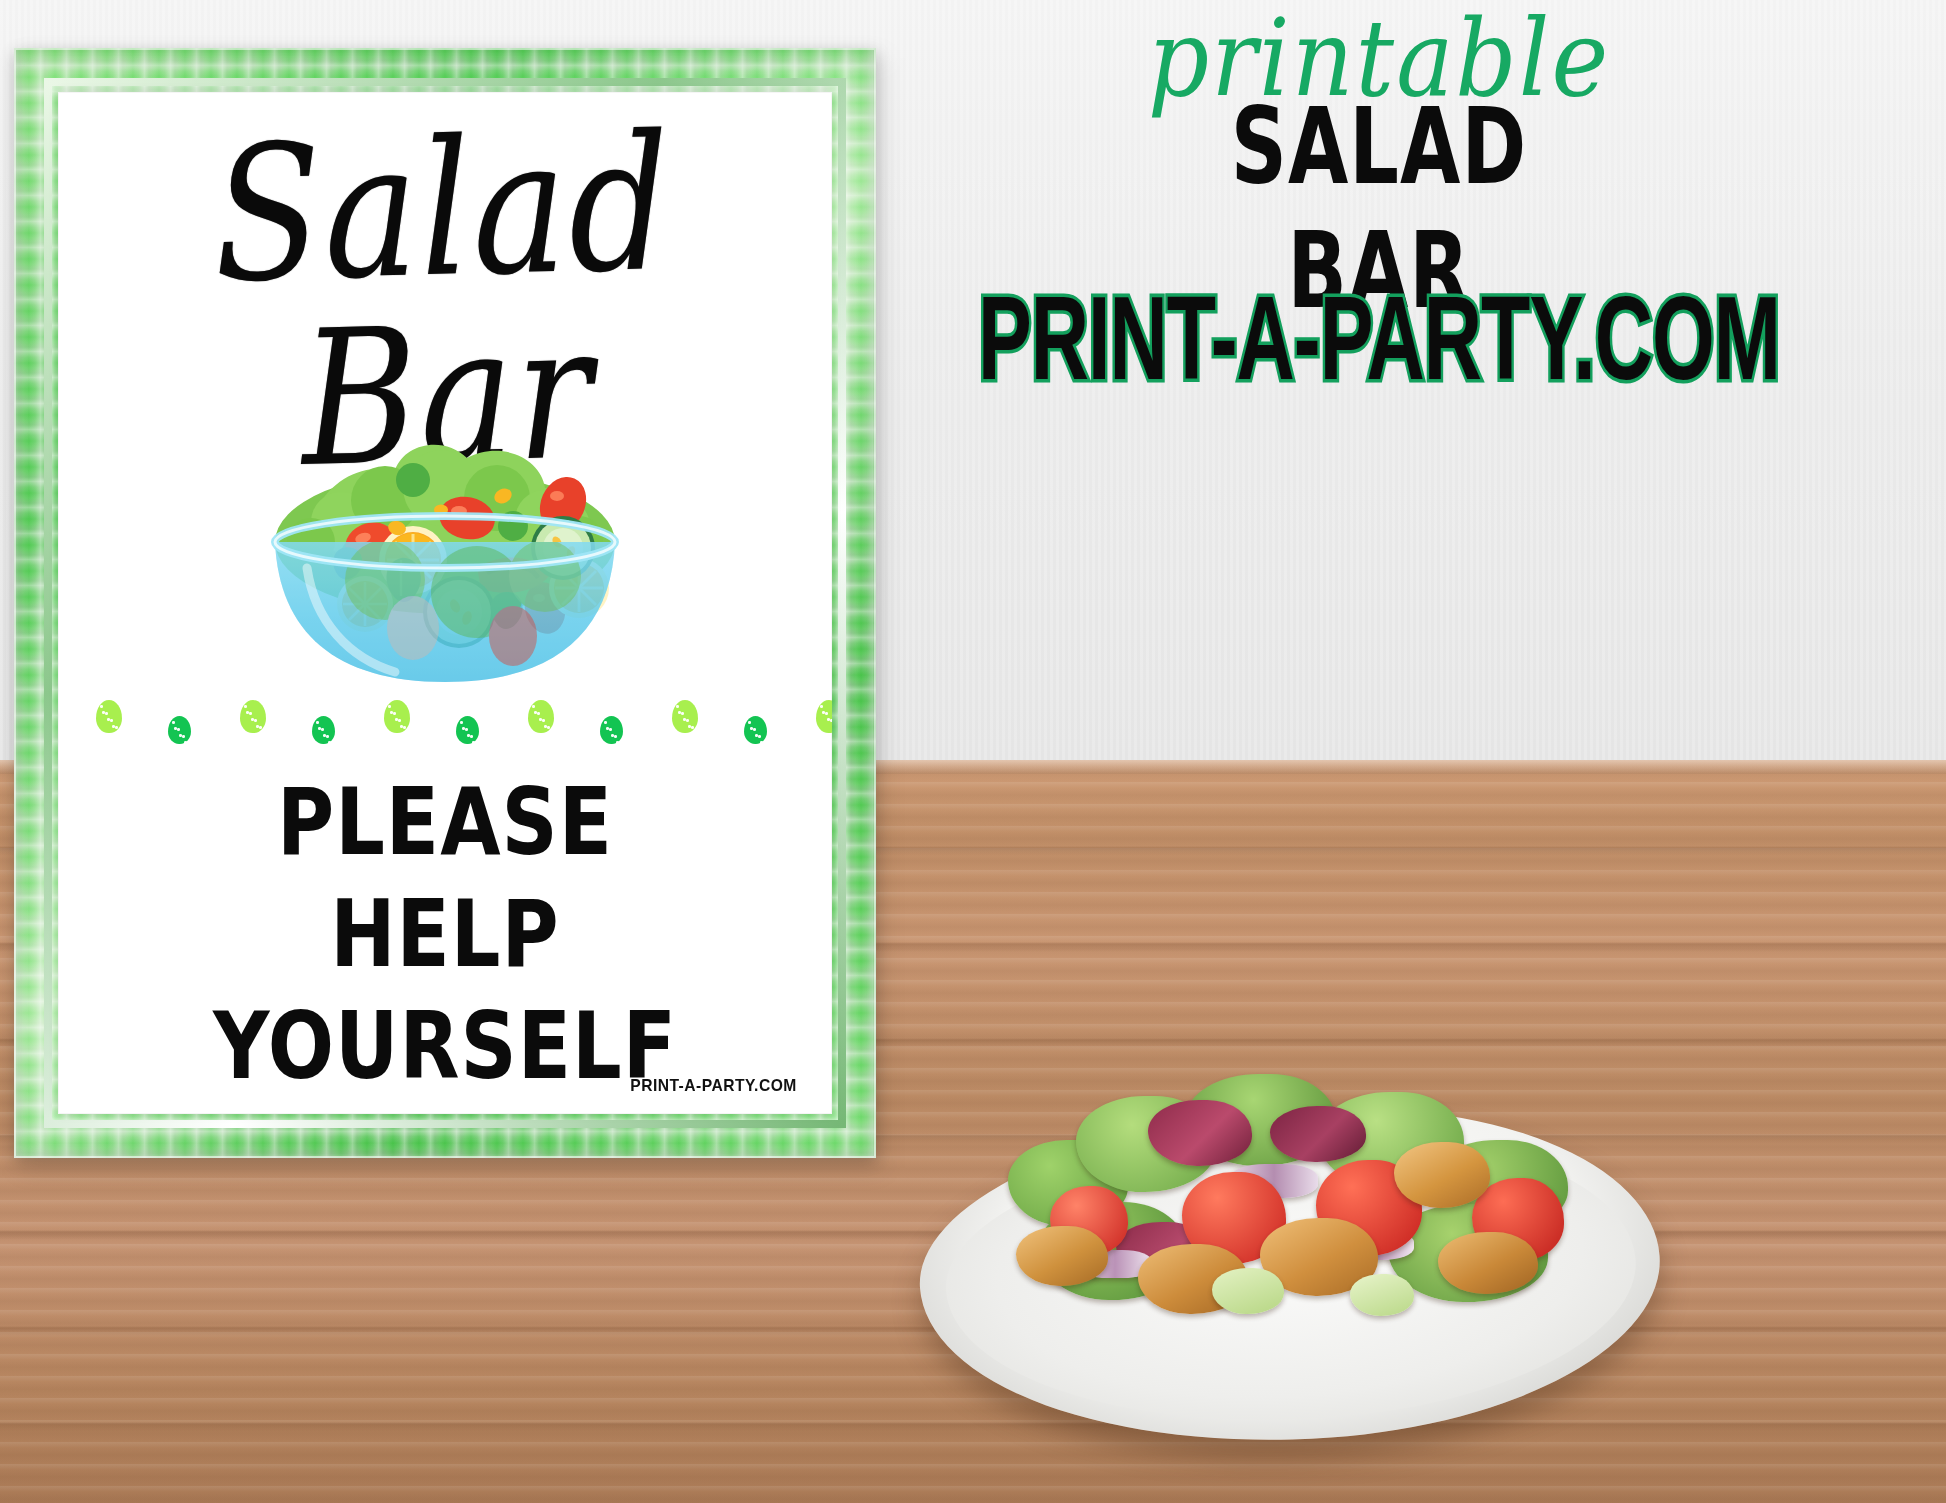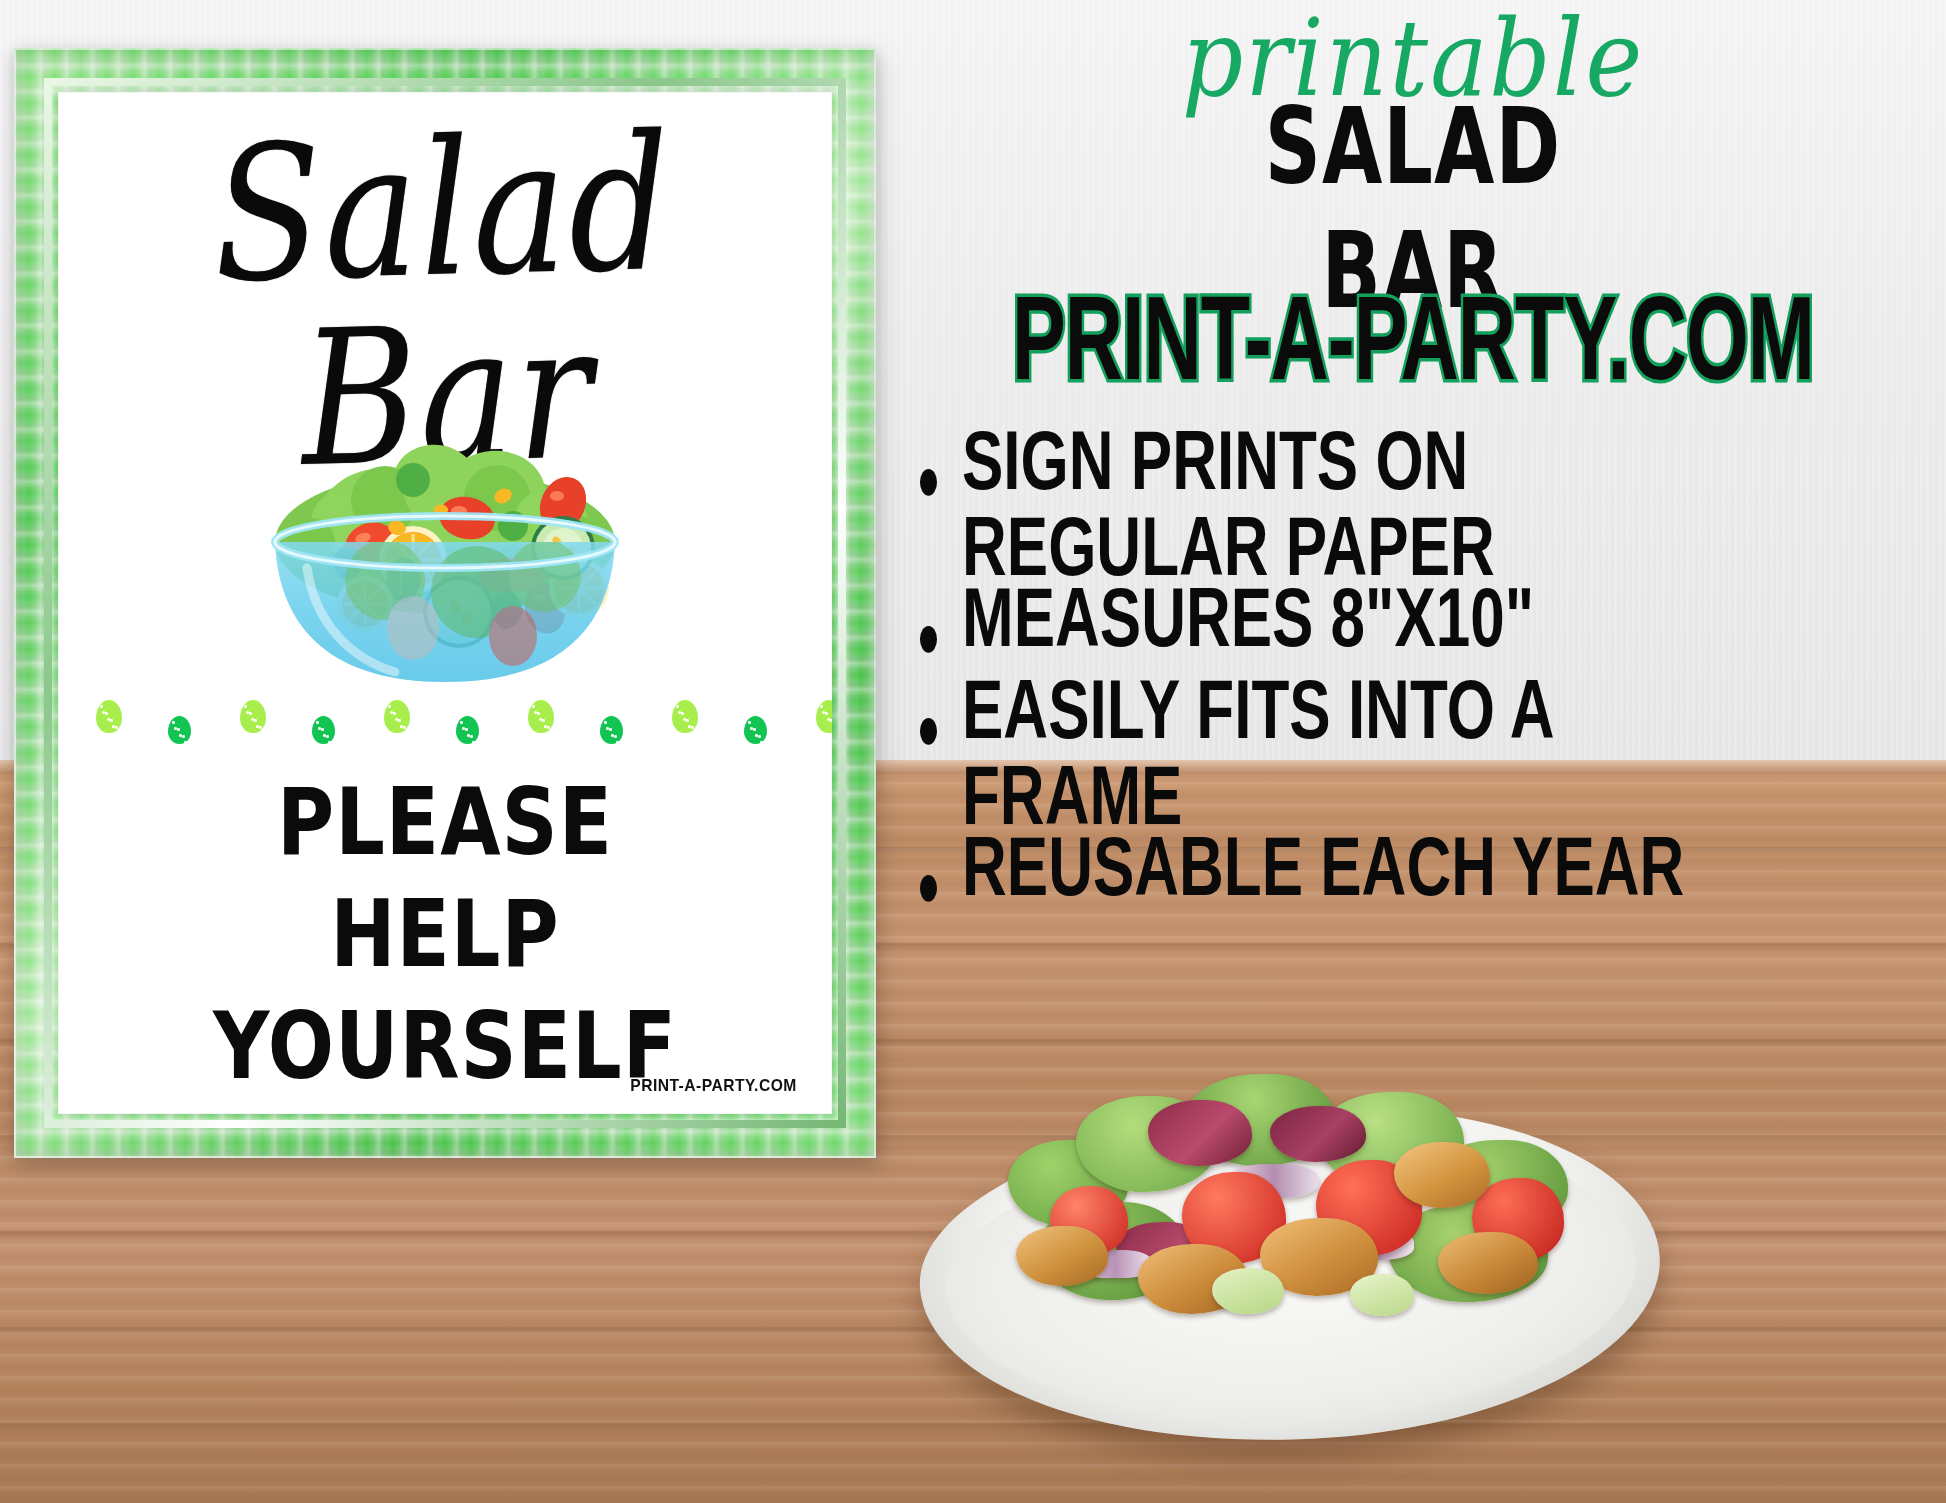--- a/index.html
+++ b/index.html
@@ -190,21 +190,21 @@
     font-weight:700;
     font-size: 17px;
     letter-spacing: .5px;
     color:#111111;
     transform: scaleX(.92);
   }
 
   
   .right-col{
     position:absolute;
-    left: 880px; top: 0;
+    left: 846px; top: 0;
     width: 1066px; height: 1503px;
   }
 
   .printable-script{
     position:absolute;
     left:0; right:0; top: 10px;
     text-align:center;
     font-family: "DejaVu Serif", serif;
     font-style: italic;
     font-size: 96px;
@@ -564,28 +564,20 @@
 
     <div class="printable-script">printable</div>
 
     <div class="prod-title">
       <div>SALAD</div>
       <div>BAR</div>
     </div>
 
     <div class="brand-url">PRINT-A-PARTY.COM</div>
 
-    <ul class="feature-list">
-      <li>SIGN PRINTS ON
-REGULAR PAPER</li>
-      <li>MEASURES 8"X10"</li>
-      <li>EASILY FITS INTO A
-FRAME</li>
-      <li>REUSABLE EACH YEAR</li>
-    </ul>
   </div>
 
   <div class="photo-plate">
     <div class="plate"></div>
     <div class="plate-rim"></div>
     <div class="food-heap">
 
       <div class="f" style="left:10px;  top:96px;  width:120px; height:86px;  background:radial-gradient(circle at 35% 30%, #9fd26a, #5e9a3b);"></div>
       <div class="f" style="left:78px;  top:52px;  width:140px; height:96px;  background:radial-gradient(circle at 40% 30%, #b4dd7d, #6aa544);"></div>
       <div class="f" style="left:188px; top:30px;  width:150px; height:92px;  background:radial-gradient(circle at 45% 28%, #a8d673, #588f36);"></div>

